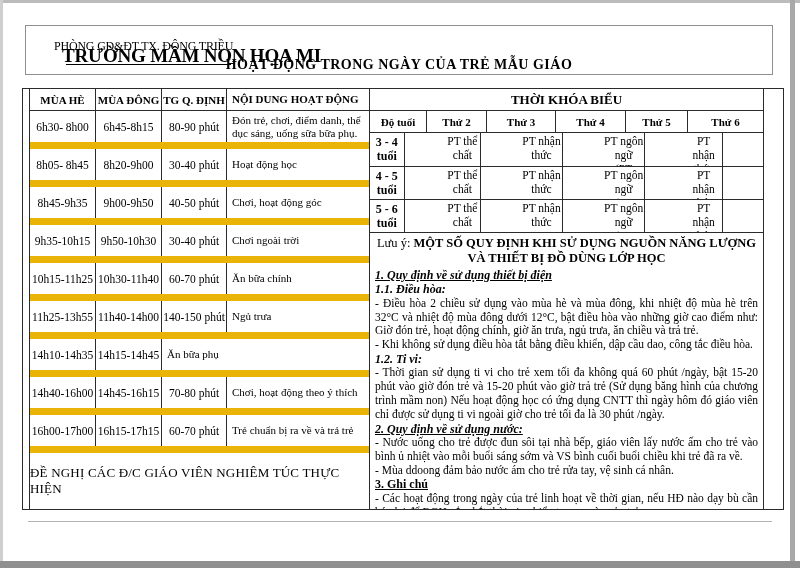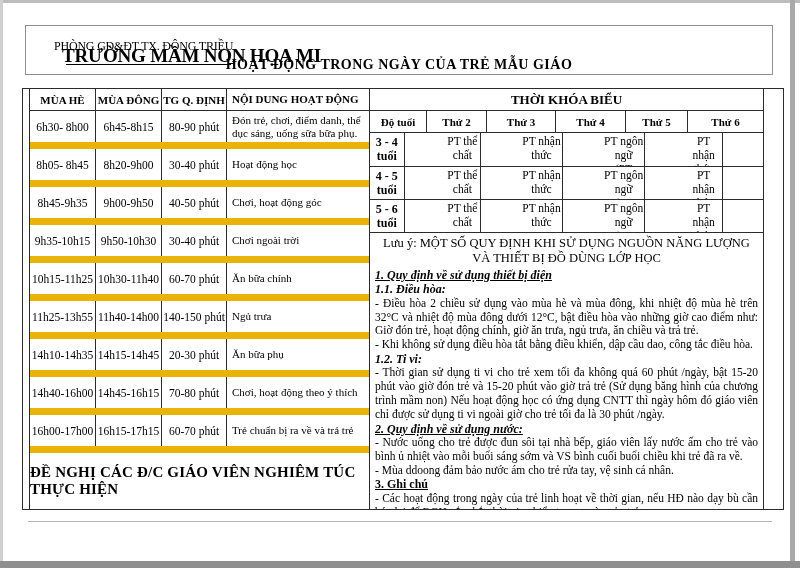--- a/index.html
+++ b/index.html
@@ -53,40 +53,40 @@
   .lt-row { display:flex; height:38px; border-bottom:7px solid #eab308; }
   .lt-cell {
     display:flex; align-items:center; justify-content:center;
     font-size:11.5px; border-right:1px solid #2b2b2b; overflow:hidden;
   }
   .c1 { width:66px; } .c2 { width:66px; } .c3 { width:65px; }
   .c4 { flex:1; justify-content:flex-start; padding-left:5px; padding-right:2px;
         font-size:11px; border-right:none; line-height:1.15; }
   .lt-footer {
     flex:1; display:flex; align-items:center; justify-content:center;
-    font-weight:bold; font-size:15px; letter-spacing:0.2px;
+    font-weight:normal; font-size:13px; letter-spacing:0.2px;
   }
 
   
   .k1 { width:57px; } .k2 { width:60px; } .k3 { width:69px; }
   .k4 { width:70px; } .k5 { width:62px; } .k6 { flex:1; }
   .rt-row { display:flex; border-bottom:1px solid #2b2b2b;gap:40px; }
   .rt-row.r1 { height:34px; } .rt-row.r2 { height:33px; } .rt-row.r3 { height:33px; }
   .rt-cell {
     display:flex; align-items:flex-start; justify-content:center; text-align:center;
     font-size:11.5px; padding-top:2px; border-right:1px solid #2b2b2b;
     white-space:pre-line; line-height:1.2; overflow:hidden;
   }
   .rt-cell:last-child { border-right:none; }
   .rt-cell.age { font-weight:bold; font-size:12px; }
 
   
   .notes { flex:1; padding:3px 5px 0 5px; overflow:hidden; }
   .notes-heading { text-align:center; font-size:12.5px; line-height:1.2; margin-bottom:2px; }
-  .notes-heading .bold { font-weight:normal;margin-top:7px; }
+  .notes-heading .bold { font-weight:bold;margin-top:7px; }
   .n-h1 { font-weight:bold; font-style:italic; text-decoration:underline; font-size:12px; line-height:1.2; }
   .n-h2 { font-weight:bold; font-style:italic; font-size:12px; line-height:1.2; }
   .n-h3 { font-weight:bold; text-decoration:underline; font-size:12px; line-height:1.2; }
   .n-p  { font-size:11.5px; text-align:justify; line-height:1.2; }
 
   .bottom-rule { position:absolute; left:28px; top:521px; width:744px; height:1px; background:#b3b3b3; }
 </style>
 </head>
 <body>
 
@@ -145,21 +145,20 @@
       </div>
       <div class="lt-row">
         <div class="lt-cell c1">11h25-13h55</div>
         <div class="lt-cell c2">11h40-14h00</div>
         <div class="lt-cell c3">140-150 phút</div>
         <div class="lt-cell c4">Ngủ trưa</div>
       </div>
       <div class="lt-row">
         <div class="lt-cell c1">14h10-14h35</div>
         <div class="lt-cell c2">14h15-14h45</div>
-        <div class="lt-cell c3">20-30 phút</div>
         <div class="lt-cell c4">Ăn bữa phụ</div>
       </div>
       <div class="lt-row">
         <div class="lt-cell c1">14h40-16h00</div>
         <div class="lt-cell c2">14h45-16h15</div>
         <div class="lt-cell c3">70-80 phút</div>
         <div class="lt-cell c4">Chơi, hoạt động theo ý thích</div>
       </div>
       <div class="lt-row">
         <div class="lt-cell c1">16h00-17h00</div>

